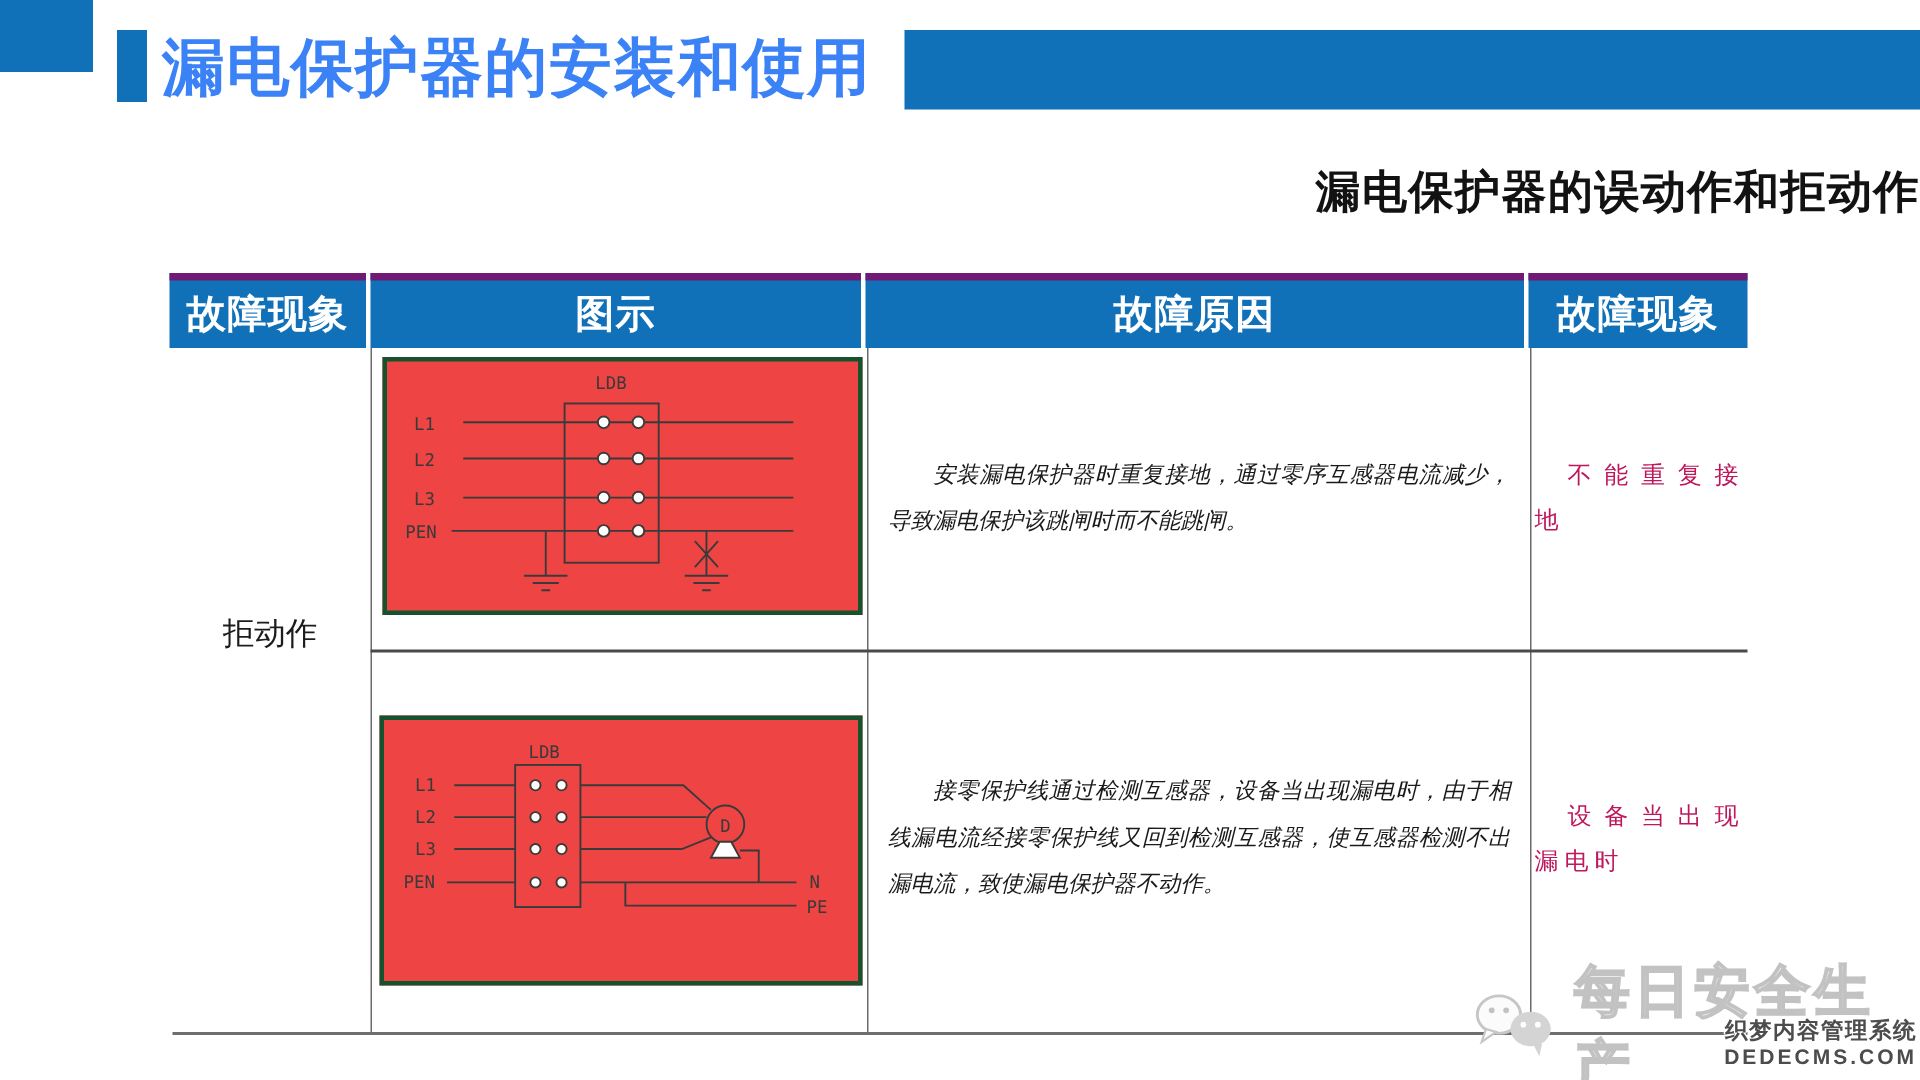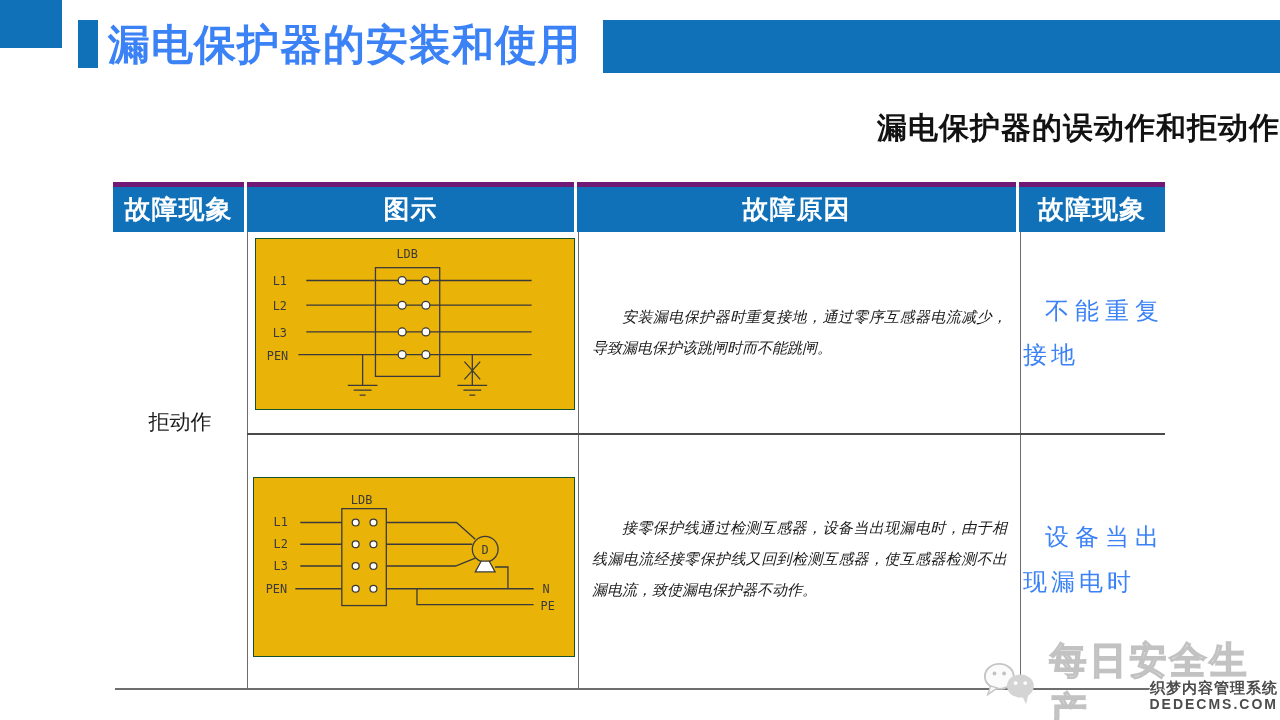--- a/index.html
+++ b/index.html
@@ -40,26 +40,26 @@
   .cell { position:absolute; display:flex; align-items:center; }
   .c-label { left:0; top:50px; width:134px; height:379px; justify-content:center;
              font-size:21px; color:#1c1c1c; font-family:"Liberation Serif", serif; }
   .c-cause { left:466px; width:441px; padding:0 13px; }
   .c-cause p {
     font-size:15px; line-height:2.08; text-align:justify; text-indent:2em;
     color:#1a1a1a; font-family:"Liberation Serif", serif; width:100%;font-style:italic;
   }
   .c-fix { left:908px; width:144px; padding:0 2px; }
   .c-fix p {
-    font-size:24px; line-height:1.85; letter-spacing:4px; text-indent:22px;
-    color:#3b82f6; font-family:"Liberation Serif", serif; width:100%; text-align:justify;
+    font-size:16px; line-height:1.85; letter-spacing:4px; text-indent:22px;
+    color:#be185d; font-family:"Liberation Serif", serif; width:100%; text-align:justify;
   }
   .r1 { top:50px; height:202px; }
   .r2 { top:253px; height:249px; }
-  .imgbox { position:absolute; background:#eab308; border:1px solid #14532d; }
+  .imgbox { position:absolute; background:#ef4444; border:3px solid #14532d; }
   .img1 { left:142px; top:56px; width:320px; height:172px; }
   .img2 { left:140px; top:295px; width:322px; height:180px; }
   .imgbox svg { display:block; width:100%; height:100%; }
   .dg { stroke:#3a3a3a; stroke-width:1.3; fill:none; }
   .dg-t { fill:#3a3a3a; stroke:none; font-family:"DejaVu Sans Mono", monospace; font-size:12px; }
   .dg-c { fill:#fefefd; stroke:#3a3a3a; stroke-width:1.3; }
   
   .wm { position:absolute; left:982px; top:636px; display:flex; align-items:center; }
   .wm-text {
     font-size:37px; font-weight:700; letter-spacing:3px; margin-left:6px;

